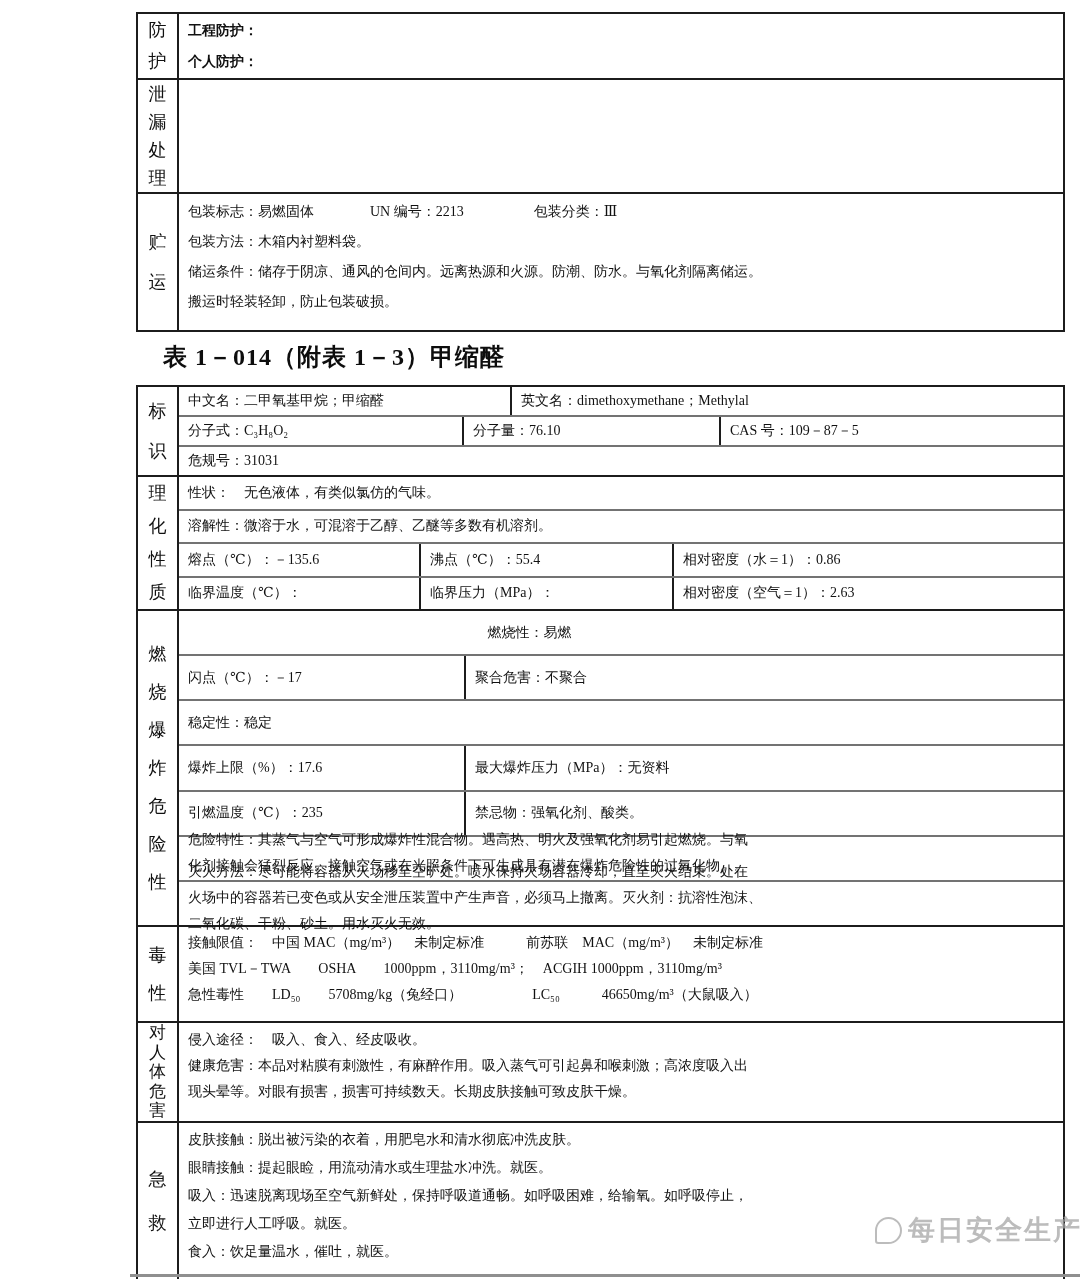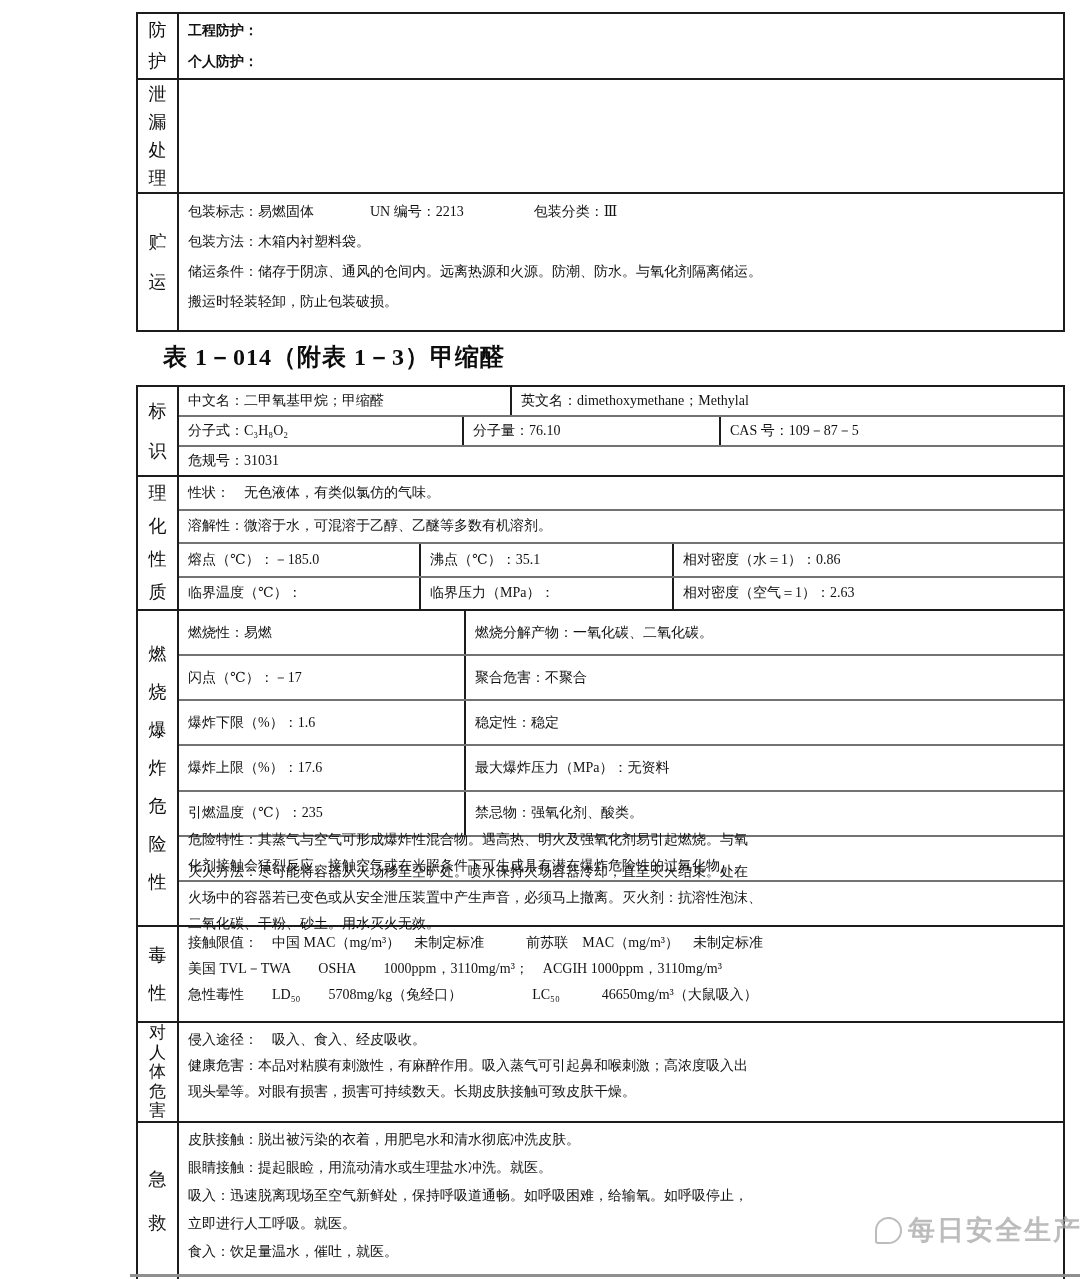--- a/index.html
+++ b/index.html
@@ -140,22 +140,22 @@
 性
 质</div>
       <div class="group">
         <div class="srow">
           <div class="cell">性状：　无色液体，有类似氯仿的气味。</div>
         </div>
         <div class="srow">
           <div class="cell">溶解性：微溶于水，可混溶于乙醇、乙醚等多数有机溶剂。</div>
         </div>
         <div class="srow">
-          <div class="cell w-p1">熔点（℃）：－185.0</div>
-          <div class="cell w-p2">沸点（℃）：35.1</div>
+          <div class="cell w-p1">熔点（℃）：－135.6</div>
+          <div class="cell w-p2">沸点（℃）：55.4</div>
           <div class="cell">相对密度（水＝1）：0.86</div>
         </div>
         <div class="srow">
           <div class="cell w-p1">临界温度（℃）：</div>
           <div class="cell w-p2">临界压力（MPa）：</div>
           <div class="cell">相对密度（空气＝1）：2.63</div>
         </div>
       </div>
     </div>
 
@@ -163,28 +163,26 @@
       <div class="lab lh38">燃
 烧
 爆
 炸
 危
 险
 性</div>
       <div class="group">
         <div class="srow">
           <div class="cell w-f1">燃烧性：易燃</div>
-          <div class="cell">燃烧分解产物：一氧化碳、二氧化碳。</div>
         </div>
         <div class="srow">
           <div class="cell w-f1">闪点（℃）：－17</div>
           <div class="cell">聚合危害：不聚合</div>
         </div>
         <div class="srow">
-          <div class="cell w-f1">爆炸下限（%）：1.6</div>
           <div class="cell">稳定性：稳定</div>
         </div>
         <div class="srow">
           <div class="cell w-f1">爆炸上限（%）：17.6</div>
           <div class="cell">最大爆炸压力（MPa）：无资料</div>
         </div>
         <div class="srow">
           <div class="cell w-f1">引燃温度（℃）：235</div>
           <div class="cell">禁忌物：强氧化剂、酸类。</div>
         </div>

